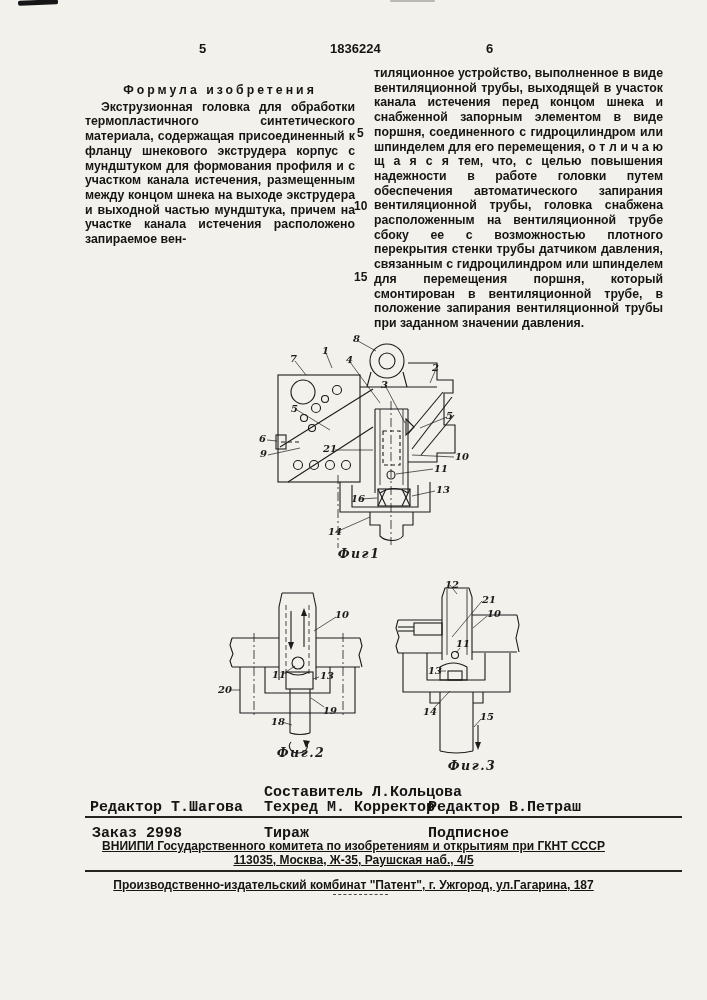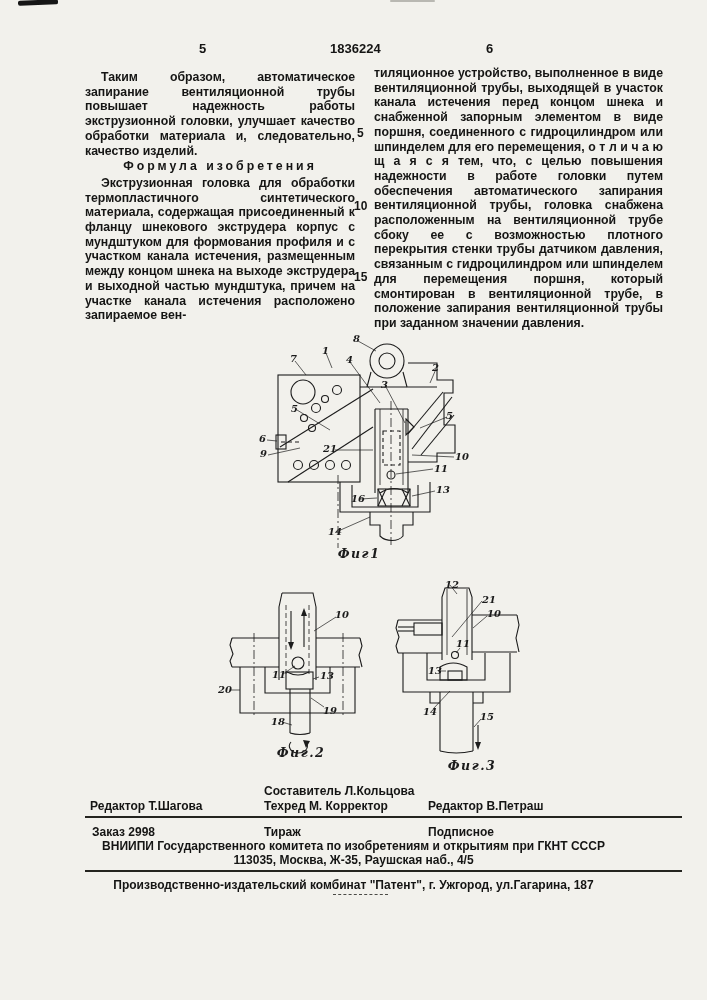--- a/index.html
+++ b/index.html
@@ -5,44 +5,43 @@
   html,body{margin:0;padding:0;}
   body{
     width:707px;height:1000px;position:relative;overflow:hidden;
     background:#f2f1ec;
     font-family:"Liberation Sans",sans-serif;color:#151514;
   }
   .abs{position:absolute;}
   .txt{font-weight:bold;font-size:12.3px;line-height:14.7px;text-align:justify;}
   .txt p{margin:0;}
   .ind{text-indent:16px;}
-  .formula{font-weight:bold;font-size:12.3px;letter-spacing:3px;text-align:center;margin:1px 0 2px 0;}
+  .formula{font-weight:bold;font-size:12.3px;letter-spacing:3px;text-align:center;margin:13px 0 2px 0;}
   .hdr{font-weight:bold;font-size:13px;}
   .marg{font-weight:bold;font-size:12px;}
   .fig{position:absolute;}
   .fig svg{position:absolute;left:0;top:0;}
   .fl{position:absolute;font:italic bold 10px "DejaVu Serif",serif;color:#1b1b1b;}
   .figcap{position:absolute;font:italic bold 12.5px "DejaVu Serif",serif;letter-spacing:1.5px;text-align:center;color:#1b1b1b;}
-  .ft{font-weight:bold;font-size:12px;position:absolute;}
-  .ftc{font-weight:bold;font-size:12px;position:absolute;left:0;width:707px;text-align:center;}
+  .ft{font-weight:bold;font-size:15px;position:absolute;font-family:Liberation Mono, monospace;}
+  .ftc{font-weight:bold;font-size:12px;position:absolute;left:0;width:707px;text-align:center;text-decoration:underline;}
   .rule{position:absolute;background:#24241f;height:2px;}
   .smudge{position:absolute;background:#161616;border-radius:2px;}
 </style>
 </head>
 <body>
 
 <div class="smudge" style="left:18px;top:0;width:40px;height:5px;transform:rotate(-2deg)"></div>
 <div class="smudge" style="left:390px;top:0;width:45px;height:2px;background:#b9b8b2"></div>
 
 <span class="abs hdr" style="left:199px;top:41px">5</span>
 <span class="abs hdr" style="left:330px;top:41px">1836224</span>
 <span class="abs hdr" style="left:486px;top:41px">6</span>
 
 <div class="abs txt" style="left:85px;top:70px;width:270px">
-  <p class="ind">Таким образом, автоматическое запирание вентиляционной трубы повышает надежность работы экструзионной головки, улучшает качество обработки материала и, следовательно, качество изделий.</p>
   <div class="formula">Формула изобретения</div>
   <p class="ind">Экструзионная головка для обработки термопластичного синтетического материала, содержащая присоединенный к фланцу шнекового экструдера корпус с мундштуком для формования профиля и с участком канала истечения, размещенным между концом шнека на выходе экструдера и выходной частью мундштука, причем на участке канала истечения расположено запираемое вен-</p>
 </div>
 
 <span class="abs marg" style="left:357px;top:126px">5</span>
 <span class="abs marg" style="left:354px;top:199px">10</span>
 <span class="abs marg" style="left:354px;top:270px">15</span>
 
 <div class="abs txt" style="left:374px;top:66px;width:289px">
   <p>тиляционное устройство, выполненное в виде вентиляционной трубы, выходящей в участок канала истечения перед концом шнека и снабженной запорным элементом в виде поршня, соединенного с гидроцилиндром или шпинделем для его перемещения, о т л и ч а ю щ а я с я тем, что, с целью повышения надежности в работе головки путем обеспечения автоматического запирания вентиляционной трубы, головка снабжена расположенным на вентиляционной трубе сбоку ее с возможностью плотного перекрытия стенки трубы датчиком давления, связанным с гидроцилиндром или шпинделем для перемещения поршня, который смонтирован в вентиляционной трубе, в положение запирания вентиляционной трубы при заданном значении давления.</p>

